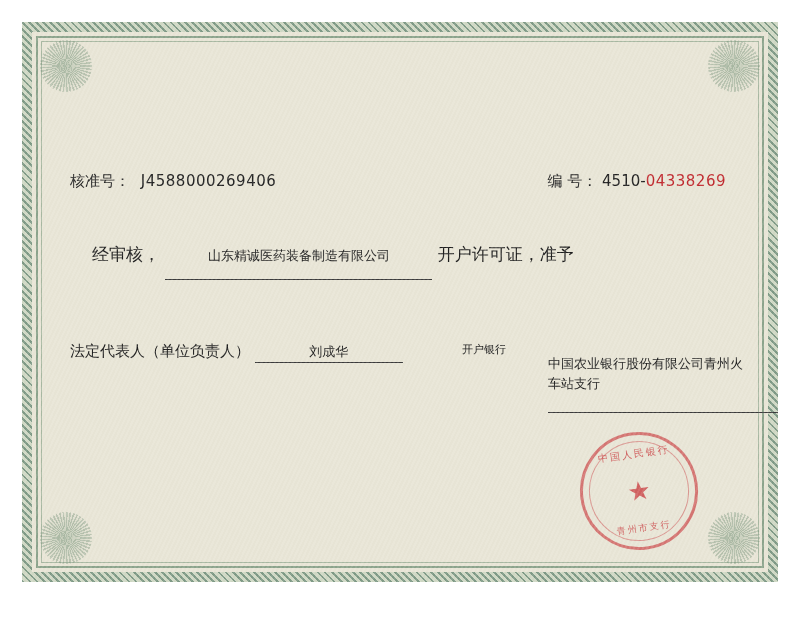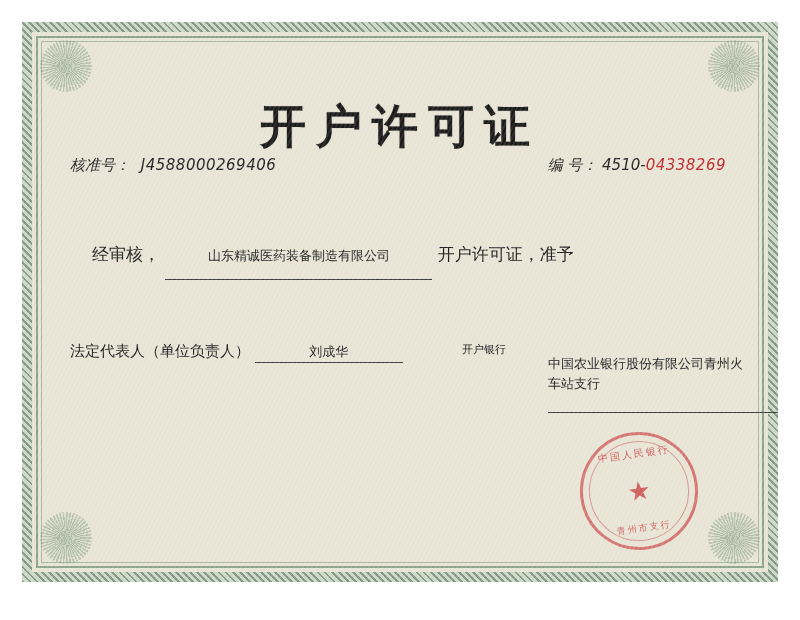--- a/index.html
+++ b/index.html
@@ -127,25 +127,24 @@
     font-weight: bold;
     letter-spacing: 10px;
     color: #1b1b1b;
     margin-top: 46px;
     text-shadow: 0 0 1px rgba(0,0,0,0.35);
   }
 
   .row-approval {
     position: absolute;
     left: 18px;
-    top: 106px;
+    top: 122px;
     right: 14px;
     font-size: 15px;
     color: #222;
-    font-style: italic;
   }
   .approval-label { font-size: 15px; }
   .approval-value {
     display: inline-block;
     margin-left: 6px;
     font-size: 15px;
     letter-spacing: 0.5px;
   }
   .num-block {
     position: absolute;
@@ -329,21 +328,20 @@
   <div class="border-band band-inner"></div>
   <div class="border-band band-inner2"></div>
 
   <div class="rosette tl"></div>
   <div class="rosette tr"></div>
   <div class="rosette bl"></div>
   <div class="rosette br"></div>
 
   <div class="content">
 
-    <div class="title">开户许可证</div>
 
     <div class="row-approval">
       <span class="approval-label">核准号：</span>
       <span class="approval-value">J4588000269406</span>
 
       <span class="num-block">
         <span>编 号：</span>
         <span>4510-</span><span class="num-red">04338269</span>
       </span>
     </div>

